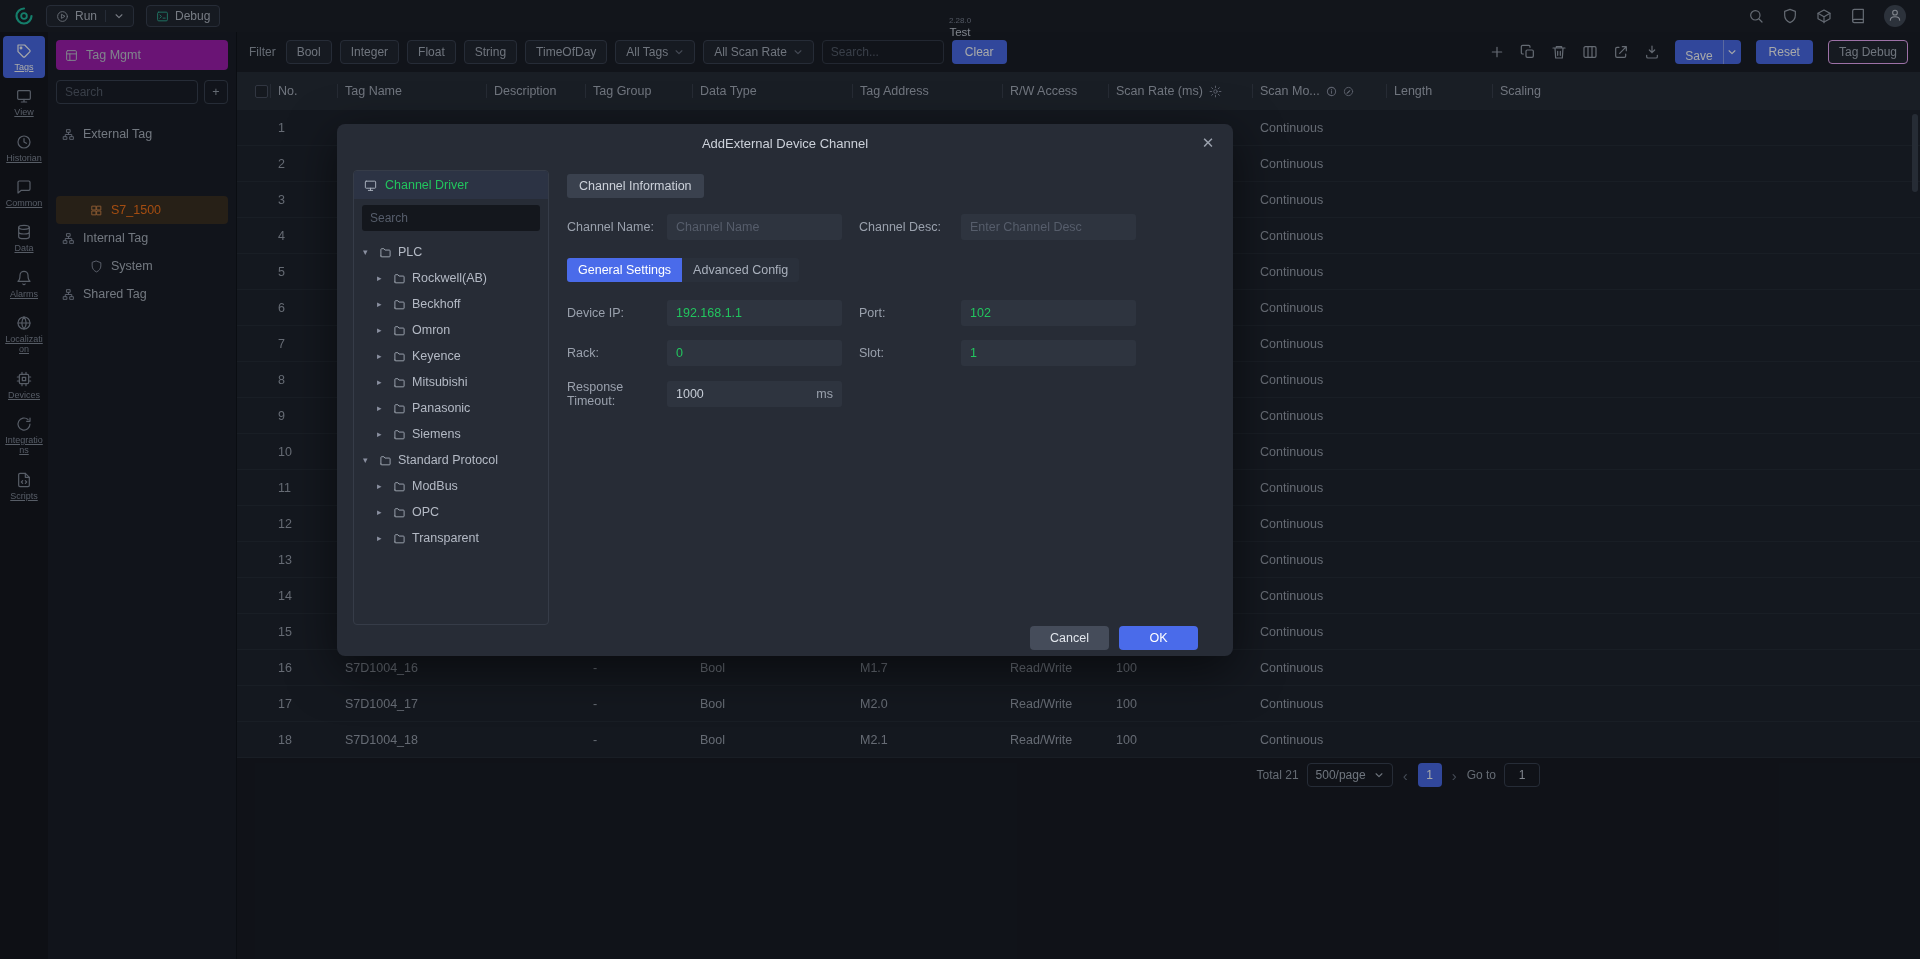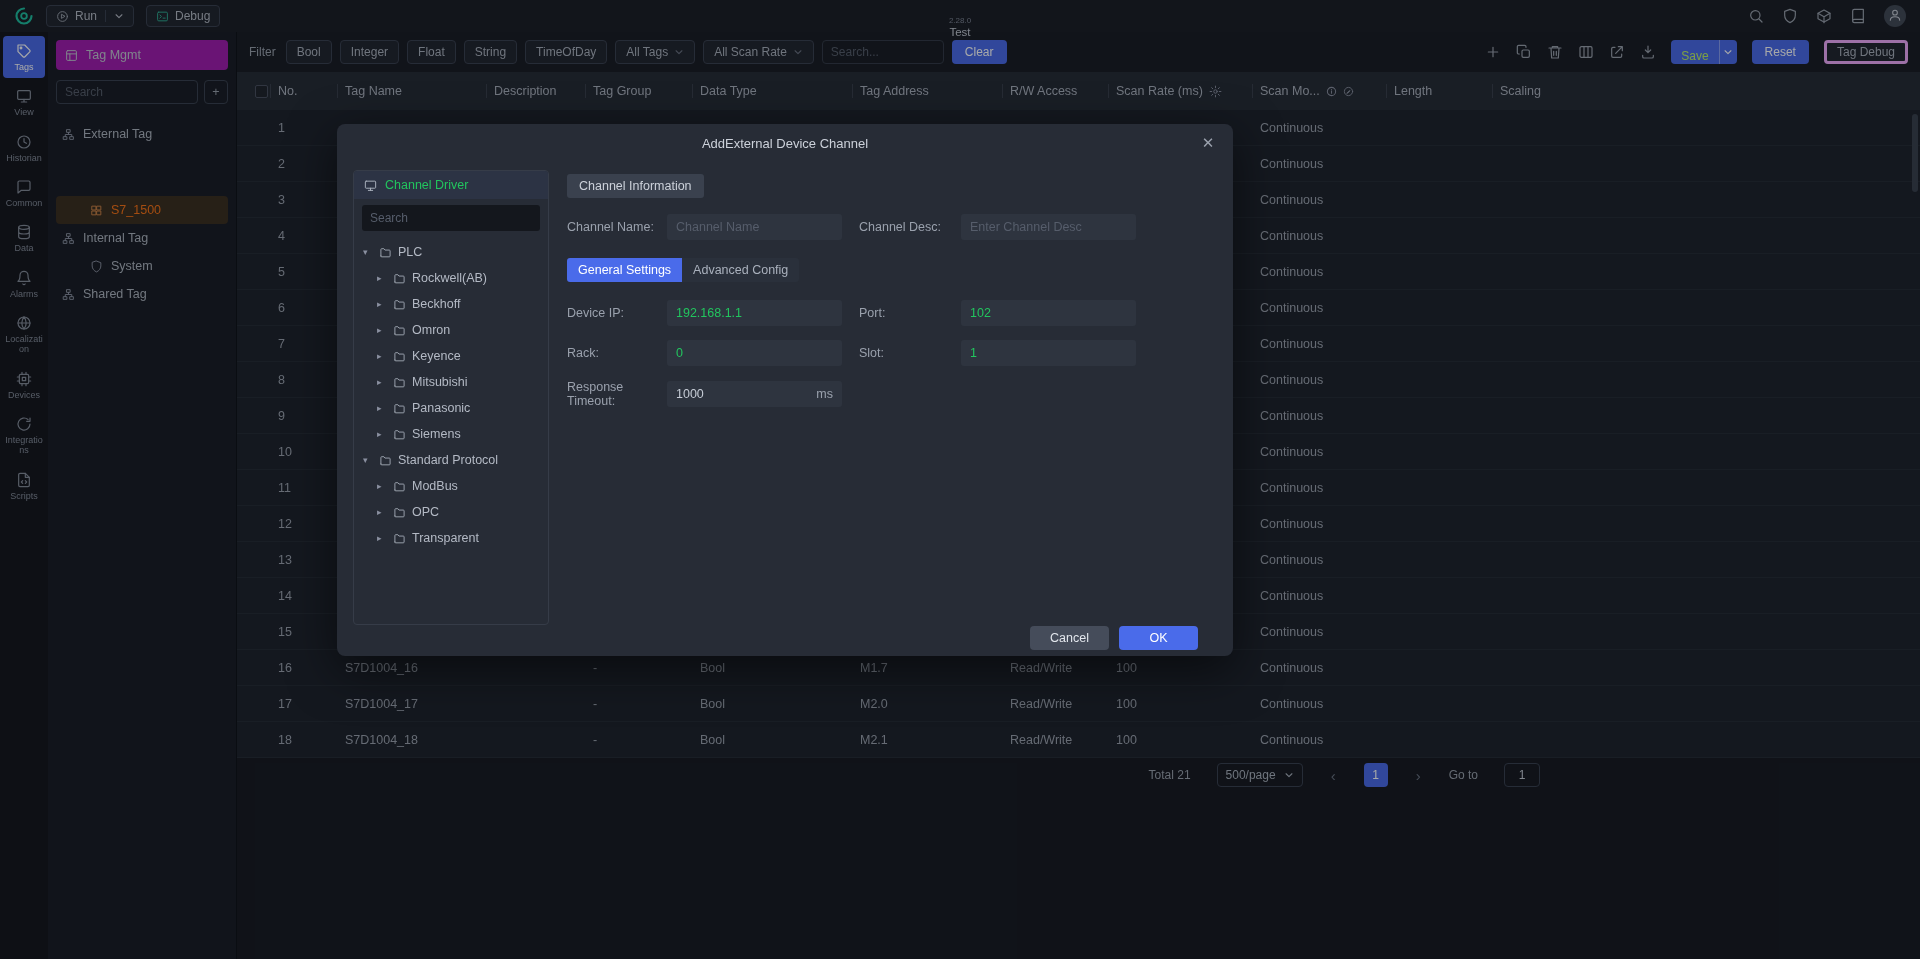--- a/index.html
+++ b/index.html
@@ -28,21 +28,21 @@
   .avatar { width:22px; height:22px; border-radius:50%; background:#434a57; display:flex; align-items:center; justify-content:center; color:#c8cdd6; }
   .avatar svg { width:14px; height:14px; }
 
   
   .app { display:flex; height:927px; }
 
   
   .rail { width:48px; background:#14161d; padding:4px 3px; display:flex; flex-direction:column; gap:3px; flex:none; }
   .rail-item { display:flex; flex-direction:column; align-items:center; gap:3px; padding:7px 0 6px; border-radius:4px; color:#858c99; }
   .rail-item .ic { color:inherit; }
-  .rail-label { font-size:9px; line-height:1.15; text-align:center; word-break:break-all; padding:0 1px; }
+  .rail-label { font-size:9px; line-height:1.15; text-align:center; word-break:break-all; padding:0 1px;text-decoration:underline; }
   .rail-item.active { background:#4a6bea; color:#fff; }
 
   
   .sidebar { width:189px; background:#1a1d25; border-right:1px solid #0f1218; padding:8px; flex:none; }
   .sidebar-header { height:30px; background:#a21caf; border-radius:4px; display:flex; align-items:center; gap:8px; padding:0 9px; color:#c3c9d3; margin-bottom:10px; }
   .sidebar-search-row { display:flex; gap:6px; align-items:center; margin-bottom:16px; }
   .sidebar-search { flex:1; min-width:0; height:24px; background:transparent; border:1px solid #3a4150; border-radius:4px; color:#c3c9d3; font-size:12px; padding:0 8px; }
   .sidebar-add { width:24px; height:24px; flex:none; border:1px solid #3a4150; border-radius:4px; color:#9aa1ad; display:flex; align-items:center; justify-content:center; }
   .tag-tree .tree-row { height:28px; display:flex; align-items:center; gap:8px; padding:0 6px; color:#aeb5c0; border-radius:4px; }
   .tag-tree .tree-row .ic-sm { color:#8a90a0; flex:none; }
@@ -55,23 +55,23 @@
   .filterbar { height:40px; display:flex; align-items:center; padding:0 12px; gap:8px; background:#1a1d24; }
   .filter-label { color:#9aa1ad; font-size:12px; margin-right:2px; }
   .chip { height:24px; padding:0 10px; background:#21252e; border:1px solid #3a4150; border-radius:4px; color:#aab1bd; font-size:12px; display:flex; align-items:center; gap:6px; }
   .chip .caret { color:#6a7180; }
   .caret svg { width:10px; height:10px; display:block; }
   .filter-search { width:122px; height:24px; background:#1a1d24; border:1px solid #333a47; border-radius:4px; color:#c3c9d3; font-size:12px; padding:0 8px; }
   .btn-blue { height:24px; padding:0 13px; background:#4a6bea; border-radius:4px; color:#fff; font-size:12px; display:flex; align-items:center; }
   .filter-right { margin-left:auto; display:flex; align-items:center; gap:15px; color:#9aa1ad; }
   .tool-ic { color:#9aa1ad; }
   .save-split { display:flex; align-items:stretch; background:#4a6bea; border-radius:4px; overflow:hidden; height:24px; }
-  .save-main { padding:16px 10px; color:#bef264; font-size:12px; display:flex; align-items:center; }
+  .save-main { padding:16px 10px; color:#ffffff; font-size:12px; display:flex; align-items:center; }
   .save-caret { width:18px; display:flex; align-items:center; justify-content:center; border-left:1px solid rgba(255,255,255,.35); color:#fff; }
-  .btn-dark { height:24px; padding:0 10px; background:#21252e; border:3px solid #f0abfc; border-radius:4px; color:#aab1bd; font-size:12px; display:flex; align-items:center; }
+  .btn-dark { height:24px; padding:0 10px; background:#21252e; border:1px solid #f0abfc; border-radius:4px; color:#aab1bd; font-size:12px; display:flex; align-items:center; }
 
   
   .thead { height:38px; background:#262b35; display:flex; align-items:center; color:#aab1bd; flex:none; }
   .cell { padding:0 8px; display:flex; align-items:center; gap:6px; position:relative; height:100%; overflow:hidden; white-space:nowrap; }
   .thead .cell:not(:first-child)::before { content:""; position:absolute; left:0; top:12px; bottom:12px; width:1px; background:#39404c; }
   .col-check { width:33px; justify-content:flex-end; padding:0 2px 0 0; }
   .col-no { width:67px; }
   .col-name { width:149px; }
   .col-desc { width:99px; }
   .col-group { width:107px; }
@@ -82,21 +82,21 @@
   .col-mode { width:134px; }
   .col-len { width:106px; }
   .col-scale { flex:1; }
   .checkbox { width:13px; height:13px; border:1px solid #4a5160; border-radius:2px; background:#20242c; display:inline-block; }
   .hdr-ic { color:#8a90a0; }
   .tbody { height:648px; background:#1e222b; flex:none; position:relative; }
   .trow { height:36px; display:flex; align-items:center; border-bottom:1px solid #262b35; color:#9ba2ae; }
   .scroll-thumb { position:absolute; top:4px; right:2px; width:6px; height:78px; border-radius:3px; background:#3a414e; }
 
   
-  .pagination { height:34px; display:flex; align-items:center; justify-content:flex-end; padding-right:380px; gap:26px; color:#9aa1ad; font-size:12px; }
+  .pagination { height:34px; display:flex; align-items:center; justify-content:flex-end; padding-right:380px; gap:8px; color:#9aa1ad; font-size:12px; }
   .page-size { height:24px; border:1px solid #3a4150; border-radius:4px; display:flex; align-items:center; gap:8px; padding:0 8px; color:#aab1bd; }
   .page-arrow { color:#6a7180; font-size:15px; padding:0 2px; }
   .page-num { width:24px; height:24px; background:#4a6bea; color:#fff; border-radius:4px; display:flex; align-items:center; justify-content:center; }
   .goto-input { width:36px; height:24px; background:transparent; border:1px solid #3a4150; border-radius:4px; color:#c3c9d3; text-align:center; font-size:12px; }
 
   
   .overlay { position:absolute; inset:0; background:rgba(2,5,10,.35); z-index:10; }
   .modal { position:absolute; left:337px; top:124px; width:896px; height:532px; background:#272c36; border-radius:8px; box-shadow:0 14px 48px rgba(0,0,0,.55); z-index:11; display:flex; flex-direction:column; }
   .modal-header { height:38px; display:flex; align-items:center; justify-content:center; position:relative; color:#ccd1da; font-size:13px; flex:none; }
   .modal-close { position:absolute; right:14px; top:8px; width:22px; height:22px; display:flex; align-items:center; justify-content:center; color:#9aa1ad; font-size:15px; }

